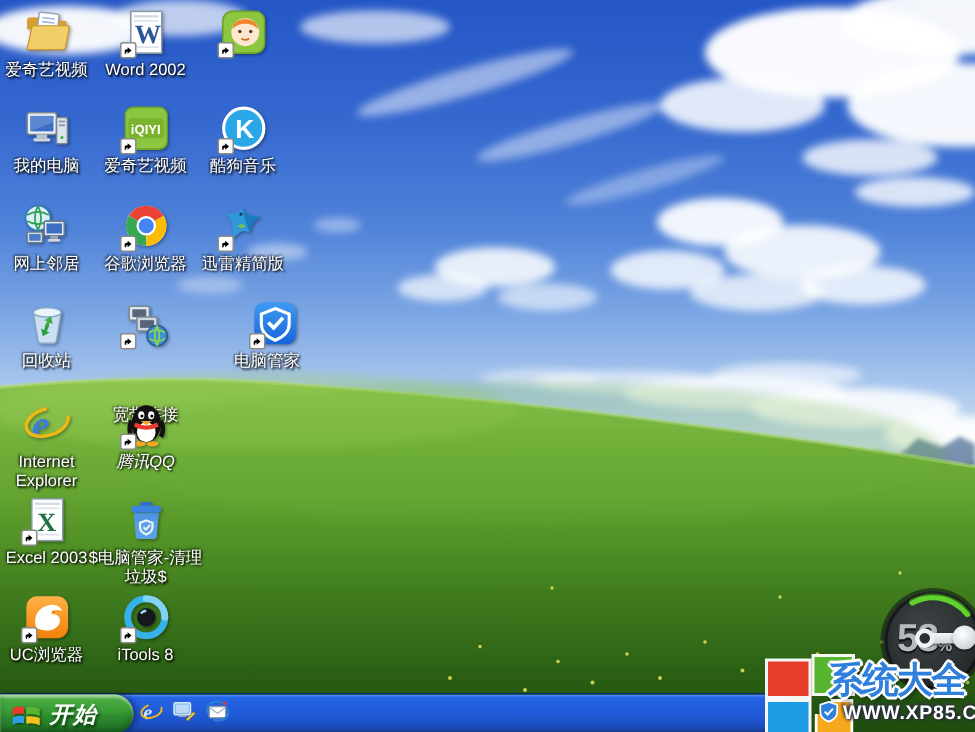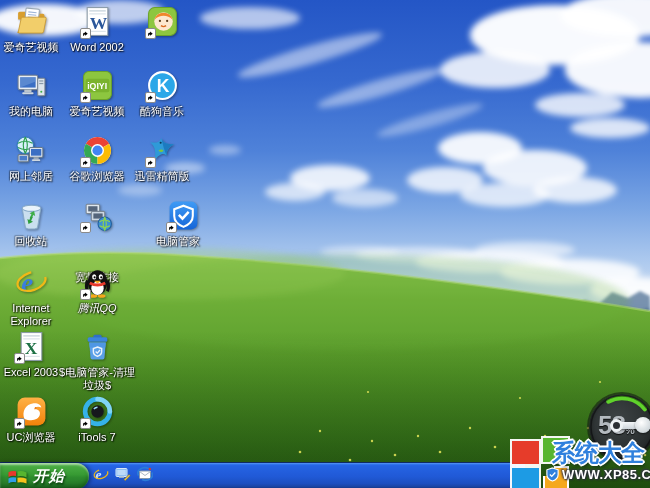--- a/index.html
+++ b/index.html
@@ -451,21 +451,21 @@
             <path d="M16 4 A12 12 0 0 1 28 16" fill="none" stroke="#7fd4f5" stroke-width="4.5" stroke-linecap="round"></path>
             <circle cx="16" cy="16" r="6" fill="#16181d"></circle>
             <path d="M12.5 13.5 A5 5 0 0 1 16 11.8" stroke="#9adcf5" stroke-width="1.5" fill="none"></path>
           </svg>
           <span class="sc-arrow">
             <svg viewBox="0 0 11 11">
               <path d="M2.6 8.4 V6 Q2.6 4.6 4.2 4.6 H5 V3 L8.2 5.7 L5 8.4 V6.8 H4.4 Q3.8 6.8 3.8 7.4 V8.4 Z" fill="#000"></path>
             </svg>
           </span>
         </div>
-        <div class="icon-label">iTools 7</div>
+        <div class="icon-label">iTools 8</div>
       </div>
     </div>
 
   <div class="gauge">
     <svg class="gauge-arc" viewBox="0 0 66 66">
       <path d="M19.4 7.4 A29 29 0 0 1 55.9 15.1" fill="none" stroke="#5fd22b" stroke-width="4.5" stroke-linecap="round"></path>
       <circle cx="33" cy="33" r="31" fill="none" stroke="rgba(0,0,0,.45)" stroke-width="1.5"></circle>
     </svg>
     <div class="gauge-num"><span>58</span><span class="pct">%</span></div>
     <div class="needle"></div>

